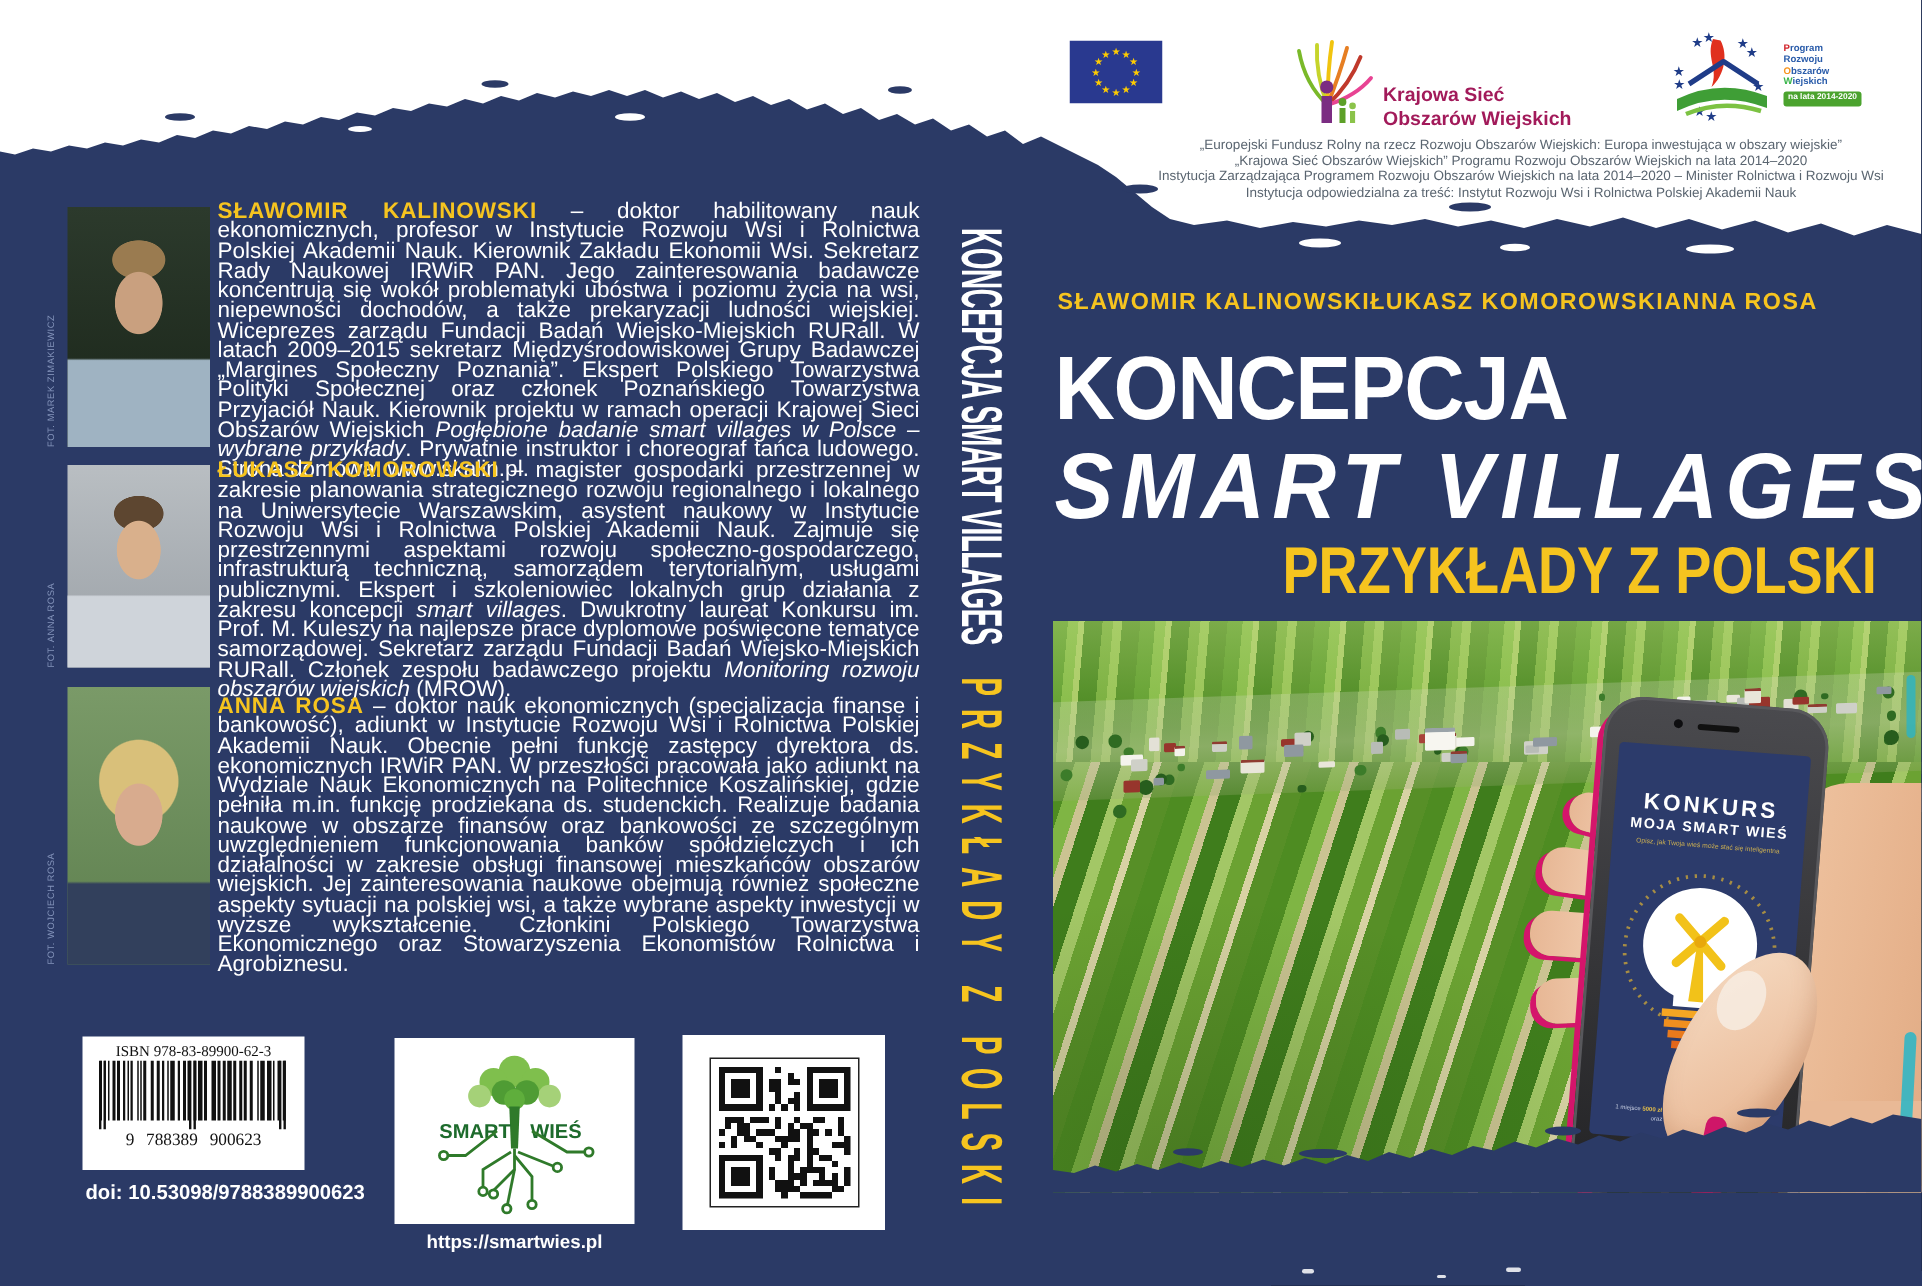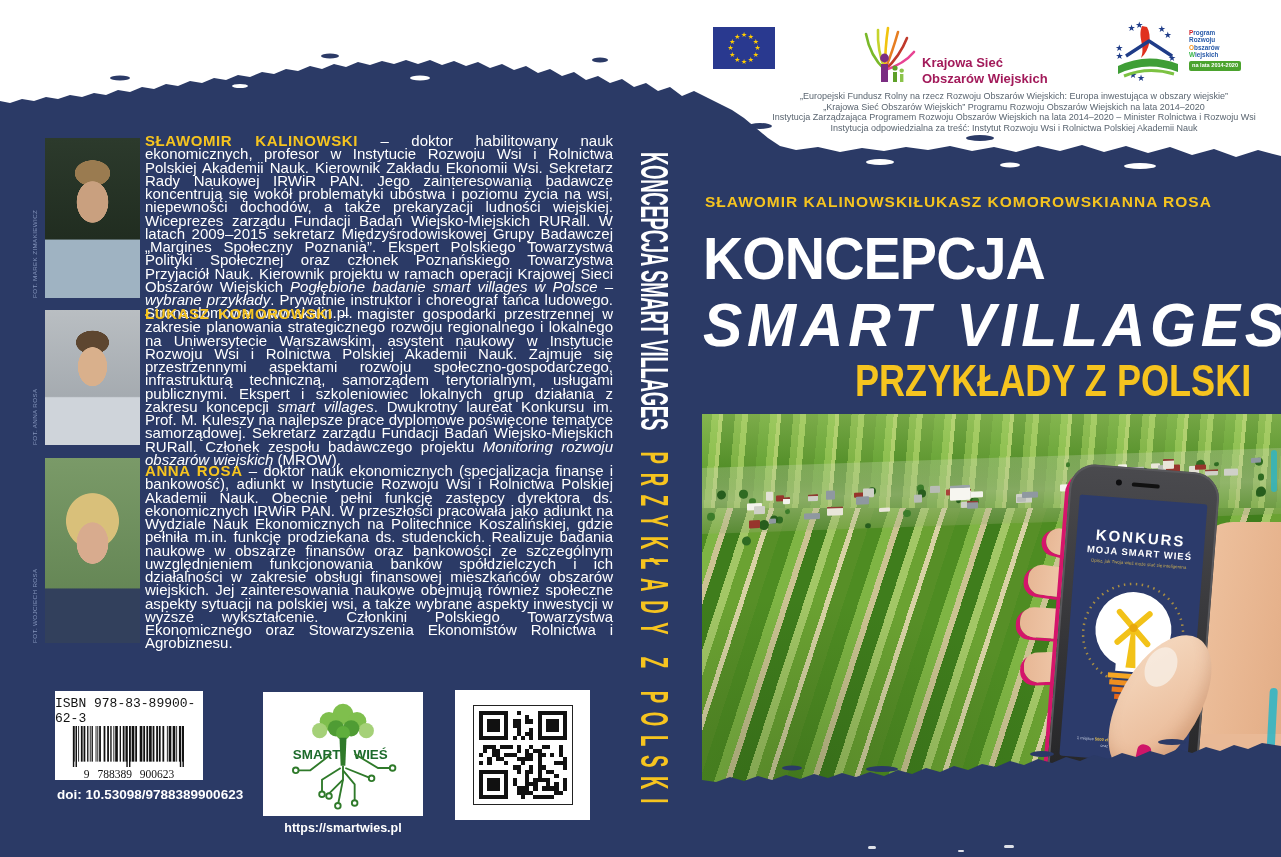--- a/index.html
+++ b/index.html
@@ -26,21 +26,21 @@
                 writing-mode:vertical-rl;transform:rotate(180deg);z-index:2;overflow:hidden;}
   .bio{position:absolute;left:145px;width:468px;color:#fff;font-size:15px;line-height:13.25px;
        text-align:justify;z-index:2;}
   .seg-name{color:#f6c41f;font-weight:bold;letter-spacing:.6px;}
   .seg-i{font-style:italic;}
   .seg-n{}
 
   
   .barcode-box{position:absolute;left:55px;top:691px;width:148px;height:89px;background:#fff;z-index:2;
                display:flex;flex-direction:column;align-items:center;padding-top:5px;box-sizing:border-box;}
-  .isbn-label{font-family:Liberation Mono, monospace;font-size:13px;color:#111;}
+  .isbn-label{font-family:Liberation Serif, serif;font-size:10px;color:#111;}
   .isbn-digits{font-family:Liberation Serif, serif;font-size:11.5px;color:#111;word-spacing:5px;margin-top:1px;}
   .doi{position:absolute;left:57px;top:787px;font-size:13.5px;font-weight:bold;color:#fff;z-index:2;}
   .smart-box{position:absolute;left:263px;top:692px;width:160px;height:124px;background:#fff;z-index:2;
              display:flex;align-items:center;justify-content:center;}
   .smart-url{position:absolute;left:263px;top:821px;width:160px;text-align:center;font-size:12.5px;
              font-weight:bold;color:#fff;z-index:2;}
   .qr-box{position:absolute;left:455px;top:690px;width:135px;height:130px;background:#fff;z-index:2;
           display:flex;align-items:center;justify-content:center;}
   .qr-frame{border:1.5px solid #222;padding:5px;line-height:0;}
 

